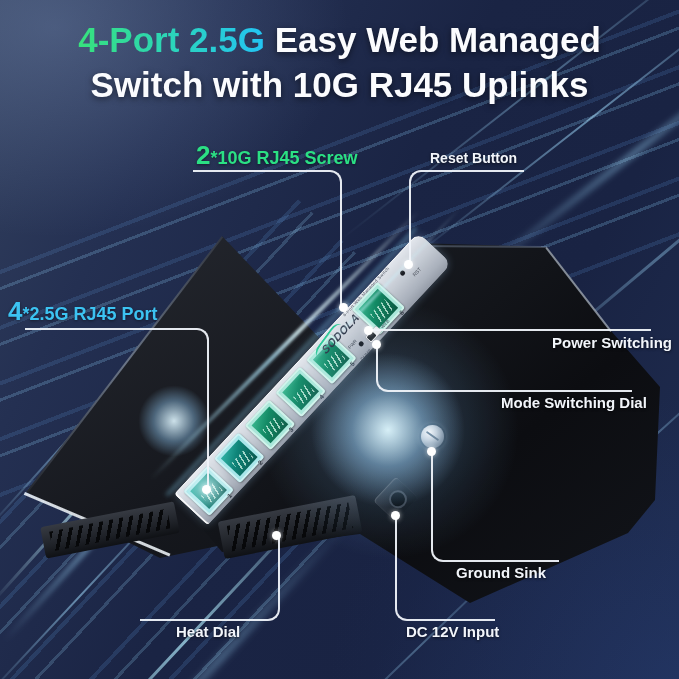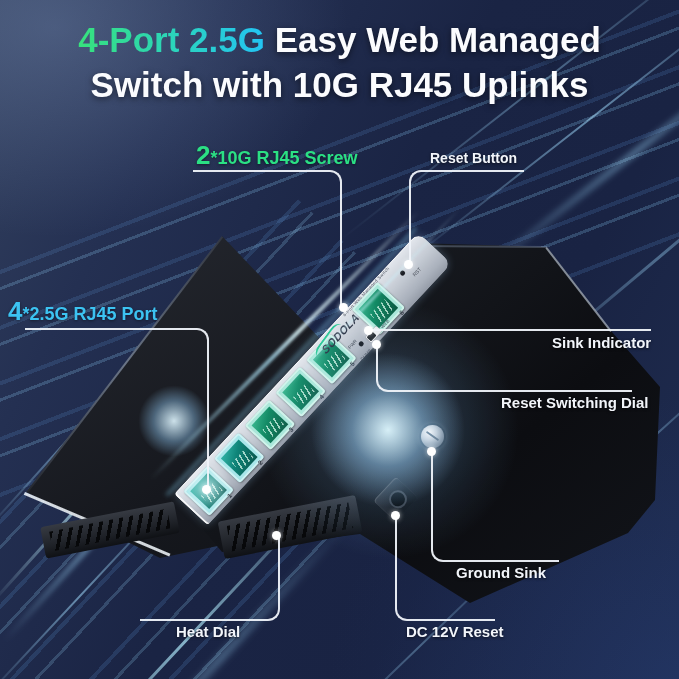--- a/index.html
+++ b/index.html
@@ -218,24 +218,24 @@
   <div class="dot" style="left:202px;top:485px;"></div>
   <div class="dot" style="left:364px;top:326px;"></div>
   <div class="dot" style="left:372px;top:340px;"></div>
   <div class="dot" style="left:272px;top:531px;"></div>
   <div class="dot" style="left:391px;top:511px;"></div>
   <div class="dot" style="left:427px;top:447px;"></div>
 
   <div class="lblc green" style="left:196px;top:140px;"><span class="big">2</span><span>*10G RJ45 Screw</span></div>
   <div class="lbl" style="left:430px;top:150px;font-size:14px;">Reset Button</div>
   <div class="lblc blue" style="left:8px;top:296px;"><span class="big">4</span><span>*2.5G RJ45 Port</span></div>
-  <div class="lbl" style="left:552px;top:334px;">Sink Indicator</div>
-  <div class="lbl" style="left:501px;top:394px;">Reset Switching Dial</div>
+  <div class="lbl" style="left:552px;top:334px;">Power Switching</div>
+  <div class="lbl" style="left:501px;top:394px;">Mode Switching Dial</div>
   <div class="lbl" style="left:456px;top:564px;">Ground Sink</div>
   <div class="lbl" style="left:176px;top:623px;">Heat Dial</div>
-  <div class="lbl" style="left:406px;top:623px;">DC 12V Reset</div>
+  <div class="lbl" style="left:406px;top:623px;">DC 12V Input</div>
 
   <div class="abs title">
     <div><span class="grad">4-Port 2.5G</span><span> Easy Web Managed</span></div>
     <div>Switch with 10G RJ45 Uplinks</div>
   </div>
 
 </div>
 
 </body></html>

